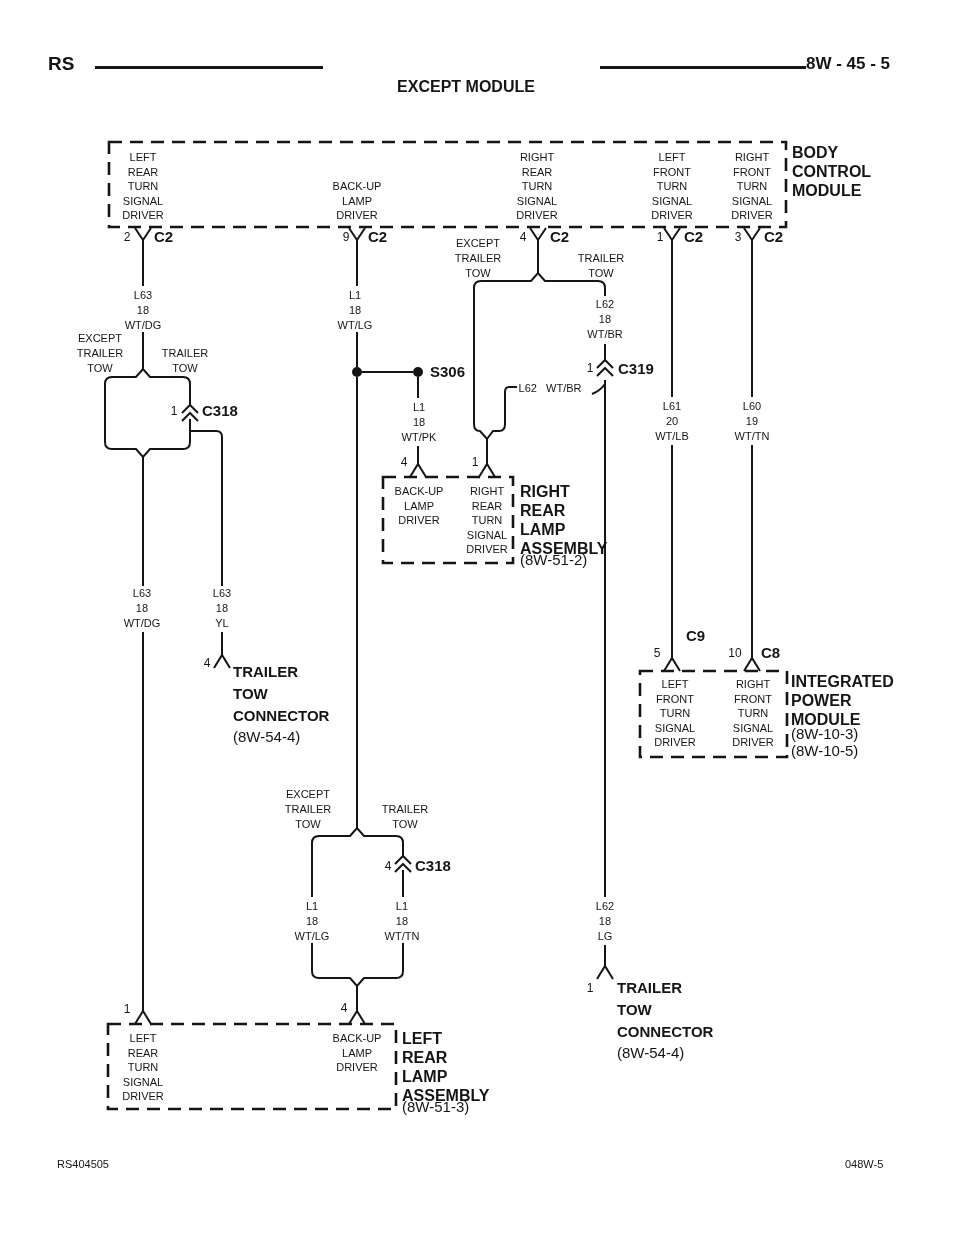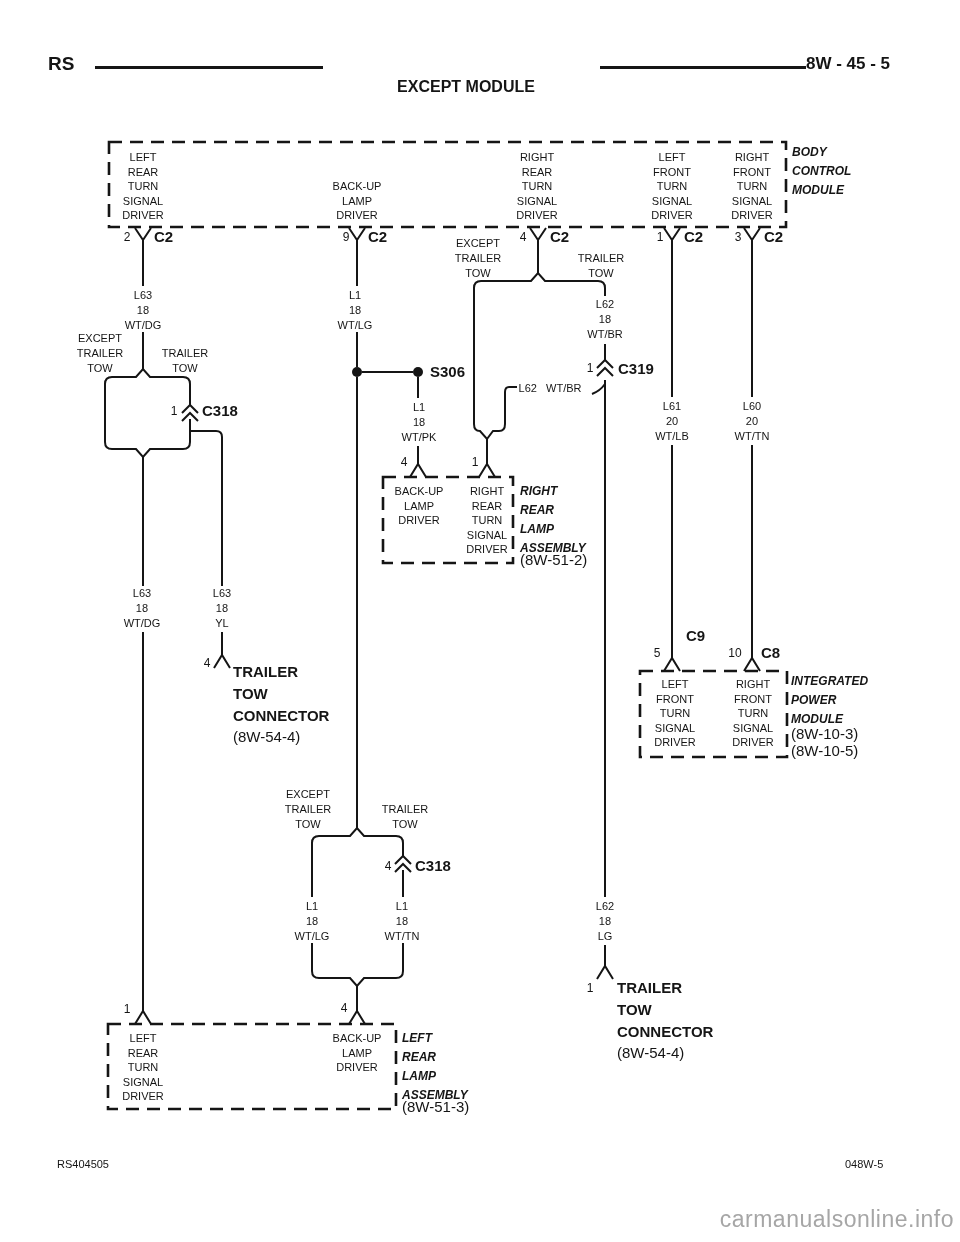--- a/index.html
+++ b/index.html
@@ -4,21 +4,21 @@
 <style>
   html,body{margin:0;padding:0;background:#e8e8e8;}
   .canvas{position:relative;width:960px;height:1242px;background:#ffffff;overflow:hidden;
           font-family:"Liberation Sans",sans-serif;color:#151515;}
   svg.lines{position:absolute;left:0;top:0;z-index:1;}
   .txt{position:absolute;z-index:2;white-space:pre-line;}
   .lbl{font-size:11px;line-height:15px;text-align:center;transform:translateX(-50%);}
   .pinlbl{font-size:11px;line-height:14.5px;text-align:center;transform:translateX(-50%);}
   .digit{font-size:12px;line-height:12px;text-align:center;transform:translateX(-50%);}
   .conn{font-size:15px;font-weight:bold;line-height:15px;}
-  .modtitle{font-size:12px;font-weight:bold;line-height:19px;font-style:italic;}
+  .modtitle{font-size:16px;font-weight:bold;line-height:19px;}
   .modref{font-size:15px;line-height:17px;}
   .towtitle{font-size:15px;font-weight:bold;line-height:22px;}
   .hdr{font-size:17px;font-weight:bold;line-height:18px;}
   .rule{position:absolute;border-top:3px solid #151515;z-index:2;}
   .small{font-size:11px;line-height:12px;}
   .watermark{font-size:23px;color:#a6a6a6;letter-spacing:0.5px;}
 </style>
 </head>
 <body>
 
@@ -144,21 +144,21 @@
   <div class="txt lbl" style="left:605px;top:297px">L62
 18
 WT/BR</div>
   <div class="txt lbl" style="left:419px;top:400px">L1
 18
 WT/PK</div>
   <div class="txt lbl" style="left:672px;top:399px">L61
 20
 WT/LB</div>
   <div class="txt lbl" style="left:752px;top:399px">L60
-20
+19
 WT/TN</div>
   <div class="txt lbl" style="left:550px;top:381px;white-space:nowrap">L62&nbsp;&nbsp;&nbsp;WT/BR</div>
   <div class="txt lbl" style="left:142px;top:586px">L63
 18
 WT/DG</div>
   <div class="txt lbl" style="left:222px;top:586px">L63
 18
 YL</div>
   <div class="txt lbl" style="left:312px;top:899px">L1
 18
@@ -253,15 +253,14 @@
 LAMP
 DRIVER</div>
   <div class="txt modtitle" style="left:402px;top:1029px">LEFT
 REAR
 LAMP
 ASSEMBLY</div>
   <div class="txt modref" style="left:402px;top:1098px">(8W-51-3)</div>
 
   <div class="txt small" style="left:57px;top:1158px">RS404505</div>
   <div class="txt small" style="left:845px;top:1158px">048W-5</div>
-  <div class="txt watermark" style="right:6px;top:1206px">carmanualsonline.info</div>
 
 </div>
 
 </body></html>

